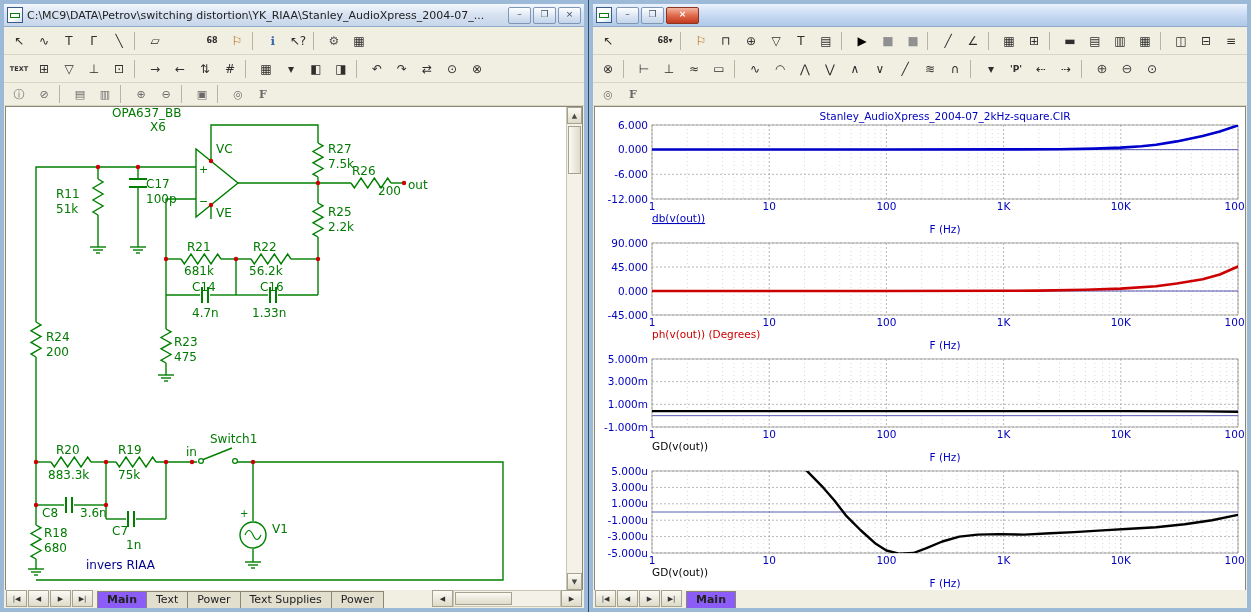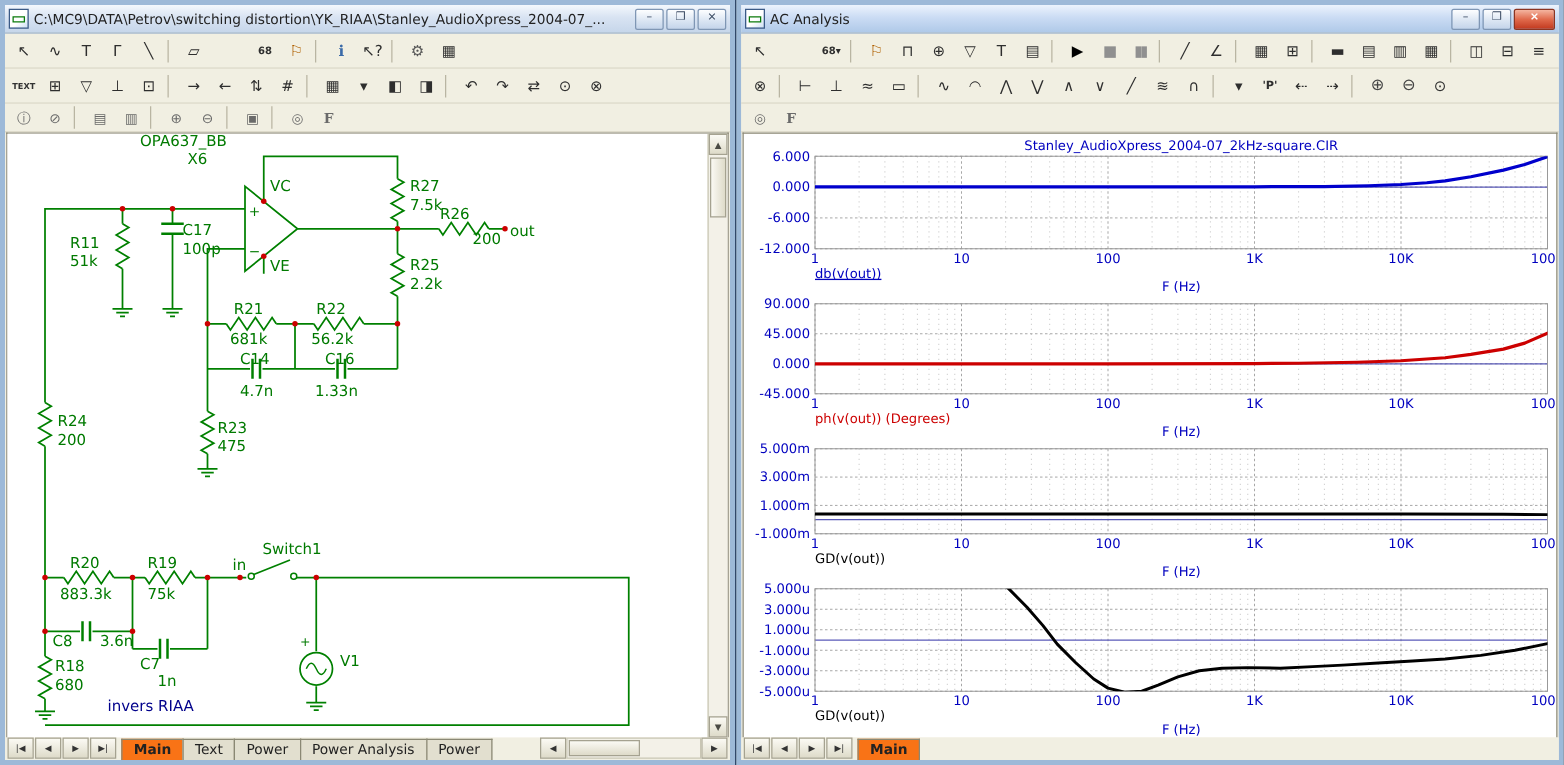--- a/index.html
+++ b/index.html
@@ -54,21 +54,21 @@
   .scroll-btn{height:15px;flex:0 0 15px;border:1px solid #a5a290;background:linear-gradient(180deg,#fbfaf4,#dedbc9);
     font-size:7px;color:#4a4a44;display:flex;align-items:center;justify-content:center;}
   .vtrack{flex:1;position:relative;}
   .vthumb{position:absolute;left:1px;right:1px;top:2px;height:46px;border:1px solid #a5a290;
     background:linear-gradient(90deg,#fbfaf4,#dedbc9);}
   .bottombar{height:18px;flex:0 0 18px;display:flex;align-items:flex-end;background:#f1efe2;padding:0 2px;gap:1px;}
   .nav-btn{width:19px;height:15px;border:1px solid #a5a290;background:linear-gradient(180deg,#fbfaf4,#dedbc9);
     font-size:7px;color:#333;display:flex;align-items:center;justify-content:center;margin-bottom:1px;}
   .tab{font-size:11px;color:#222;padding:1px 9px 2px;border:1px solid #8a8874;border-bottom:none;
     background:#e2dfcf;margin-left:-1px;white-space:nowrap;}
-  .tab.active{background:#f97316;font-weight:bold;}
+  .tab.active{background:#8b5cf6;font-weight:bold;}
   .hscroll{margin-left:auto;width:150px;display:flex;align-items:flex-end;}
   .htrack{flex:1;height:15px;position:relative;background:#f3f1e8;border:1px solid #c9c6b4;margin-bottom:1px;}
   .hthumb{position:absolute;top:1px;bottom:1px;left:1px;width:55px;border:1px solid #a5a290;
     background:linear-gradient(180deg,#fbfaf4,#dedbc9);}
 
   
   .plots{flex:1;background:#fff;border:1px solid #8a8874;border-bottom:none;margin:0 1px;
     overflow:hidden;padding:2px 0 0 3px;}
   .plot-block{line-height:0;text-align:center;}
 </style>
@@ -304,37 +304,36 @@
     <span class="nav-btn" data-name="first-page-button">|◀</span>
         <span class="nav-btn" data-name="prev-page-button">◀</span>
         <span class="nav-btn" data-name="next-page-button">▶</span>
         <span class="nav-btn" data-name="last-page-button">▶|</span>
       </span>
     <span style="display:flex;margin-left:4px;">
 
     <span class="tab active" data-name="tab-main">Main</span>
         <span class="tab" data-name="tab-text">Text</span>
         <span class="tab" data-name="tab-models">Power</span>
-        <span class="tab" data-name="tab-power-supplies">Power Analysis</span>
+        <span class="tab" data-name="tab-power-supplies">Text Supplies</span>
         <span class="tab" data-name="tab-info">Power</span>
       </span>
     <span class="hscroll" data-name="horizontal-scrollbar">
       <span class="nav-btn" data-name="scroll-left-button">◀</span>
       <span class="htrack" data-name="horizontal-scroll-track">
           <span class="hthumb" data-name="horizontal-scroll-thumb"></span>
         </span>
       <span class="nav-btn" data-name="scroll-right-button">▶</span>
     </span>
   </div>
 </div>
 
 <div class="window" id="win-right" data-name="ac-analysis-window">
   <div class="titlebar active" data-name="ac-analysis-titlebar">
     <div class="win-icon" data-name="ac-analysis-window-icon"></div>
-    <div class="title-text" data-name="ac-analysis-window-title">AC Analysis</div>
     <div style="display:flex;gap:2px;" data-name="window-controls" id="right-controls">
         <div class="win-btn" data-name="minimize-button">–</div>
         <div class="win-btn" data-name="restore-button">❐</div>
         <div class="win-btn close-active" data-name="close-button">×</div>
       </div>
   </div>
 
   <div class="toolbar row1" data-name="analysis-toolbar-row1">
 
   <span class="tb-btn" data-name="select-tool">↖</span>

